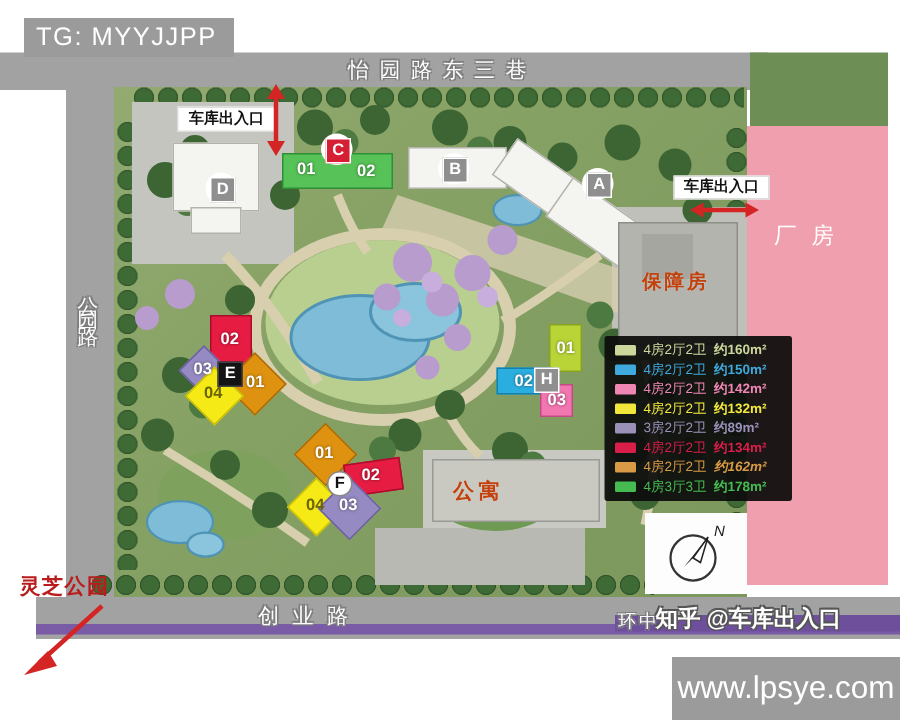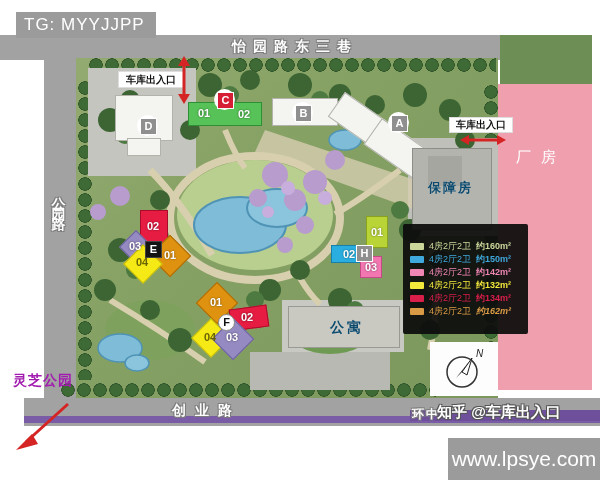--- a/index.html
+++ b/index.html
@@ -8,21 +8,21 @@
   .abs{position:absolute;}
   
   .tg-badge{left:16px;top:12px;width:132px;height:26px;background:#9b9b9b;color:#fff;
             font-size:17px;line-height:26px;padding-left:8px;letter-spacing:1px;z-index:9;}
   
   .road-top{left:0;top:35px;width:512px;height:25px;background:#a2a2a2;z-index:1;}
   .road-left{left:44px;top:35px;width:32px;height:390px;background:#a2a2a2;z-index:1;}
   .road-bottom{left:24px;top:398px;width:576px;height:28px;background:#a2a2a2;z-index:1;}
   .purple-stripe{left:24px;top:416px;width:576px;height:7px;background:#7a5ba6;z-index:2;}
   .purple-stripe2{left:410px;top:410px;width:190px;height:11px;background:#6e4f9c;z-index:2;}
-  .road-label{color:#fdfdfd;font-weight:bold;z-index:6;
+  .road-label{color:#fdfdfd;font-weight:normal;z-index:6;
      text-shadow:-1px -1px 0 #7c7c7c,1px -1px 0 #7c7c7c,-1px 1px 0 #7c7c7c,1px 1px 0 #7c7c7c;}
   .road-top-label{left:232px;top:38px;font-size:14px;letter-spacing:7px;}
   .road-left-label{left:50px;top:186px;font-size:14px;writing-mode:vertical-rl;letter-spacing:10px;}
   .road-bottom-label{left:172px;top:402px;font-size:14px;letter-spacing:9px;}
   .road-hz-label{left:412px;top:406px;font-size:12px;letter-spacing:2px;z-index:6;}
   
   .site{left:76px;top:58px;width:422px;height:340px;z-index:1;
         background:linear-gradient(135deg,#93aa70 0%,#86a164 40%,#7b975c 100%);}
   .factory{left:498px;top:84px;width:94px;height:306px;background:#ef9fae;z-index:1;}
   .factory-label{left:516px;top:148px;font-size:15px;color:#fff;letter-spacing:10px;z-index:5;}
@@ -40,35 +40,35 @@
   .white-b{background:#f4f4f0;border:1px solid #b3b3ac;}
   .unit{position:absolute;z-index:5;color:#fff;font-weight:bold;font-size:11px;
         text-shadow:0 0 2px rgba(0,0,0,.55);}
   .badge{position:absolute;z-index:5;width:15px;height:15px;color:#fff;font-weight:bold;
          font-size:11px;text-align:center;line-height:15px;}
   .badge-gray{background:#8f8f8f;border:1px solid #fff;}
   .badge-red{background:#d61f35;border:1px solid #fff;}
   .badge-black{background:#141414;border:1px solid #444;}
   .badge-circle{background:#fff;color:#111;border-radius:50%;border:1px solid #888;}
   .halo{position:absolute;z-index:4;width:21px;height:21px;border-radius:50%;background:#fff;}
-  .red-text{position:absolute;z-index:5;color:#0c4a6e;font-weight:bold;
+  .red-text{position:absolute;z-index:5;color:#c2410c;font-weight:bold;
             text-shadow:0 0 1px rgba(255,255,255,.4);}
   
   .garage{position:absolute;z-index:6;background:#fff;color:#111;font-weight:bold;
           font-size:10px;text-align:center;border:1px solid #ddd;}
   
   .legend{left:403px;top:224px;width:125px;height:110px;background:rgba(12,12,12,.93);
           z-index:6;border-radius:2px;display:flex;flex-direction:column;justify-content:center;
           padding:3px 0;box-sizing:border-box;}
   .lrow{display:flex;align-items:center;height:13px;padding-left:7px;}
   .lsw{width:14px;height:7px;border-radius:1px;margin-right:5px;flex:none;}
   .ltxt{font-size:9px;font-weight:normal;letter-spacing:0;}
   .larea{font-size:9px;font-weight:bold;margin-left:5px;}
   
-  .park-label{left:13px;top:372px;font-size:14px;font-weight:bold;color:#a21caf;z-index:7;letter-spacing:1px;}
+  .park-label{left:13px;top:382px;font-size:14px;font-weight:bold;color:#b91c1c;z-index:7;letter-spacing:1px;}
   .zhihu{left:437px;top:403px;font-size:15px;font-weight:bold;color:#fff;z-index:7;
          text-shadow:-1px -1px 0 #555,1px -1px 0 #555,-1px 1px 0 #555,1px 1px 0 #555;}
   .www-box{left:448px;top:438px;width:152px;height:42px;background:#9b9b9b;z-index:9;
            color:#fff;font-size:21px;text-align:center;line-height:42px;}
   .compass-box{left:430px;top:342px;width:68px;height:54px;background:#fdfdfd;z-index:5;}
   svg{display:block;}
 </style>
 </head>
 <body>
 
@@ -190,21 +190,21 @@
 <div class="bldg white-b" style="left:345px;top:92px;width:90px;height:30px;transform:rotate(35deg);transform-origin:top left;"></div>
 <div class="bldg white-b" style="left:382px;top:118px;width:95px;height:32px;transform:rotate(35deg);transform-origin:top left;"></div>
 <div class="halo" style="left:388px;top:112px;"></div>
 <div class="badge badge-gray" style="left:391px;top:115px;">A</div>
 
 <div class="bldg" style="left:412px;top:148px;width:80px;height:82px;background:#b4b4ae;border:1px solid #8e8e88;"></div>
 <div class="bldg" style="left:428px;top:156px;width:34px;height:30px;background:#a6a6a0;"></div>
 <div class="red-text" style="left:428px;top:179px;font-size:13px;letter-spacing:2px;">保障房</div>
 
 <div class="bldg" style="left:288px;top:306px;width:112px;height:42px;background:#c9c9c2;border:1px solid #9a9a94;"></div>
-<div class="red-text" style="left:302px;top:319px;font-size:14px;letter-spacing:3px;margin-left:28px;">公寓</div>
+<div class="red-text" style="left:302px;top:319px;font-size:14px;letter-spacing:3px;">公寓</div>
 
 <div class="bldg" style="left:140px;top:210px;width:28px;height:36px;background:#e61c42;border:1px solid #a80e2c;"></div>
 <div class="bldg" style="left:155px;top:241px;width:30px;height:30px;background:#df920f;border:1px solid #a86b08;transform:rotate(45deg);"></div>
 <div class="bldg" style="left:124px;top:235px;width:24px;height:24px;background:#958ac1;border:1px solid #6c61a0;transform:rotate(45deg);"></div>
 <div class="bldg" style="left:129px;top:250px;width:28px;height:28px;background:#f6ea16;border:1px solid #c5ba0a;transform:rotate(45deg);"></div>
 <div class="unit" style="left:147px;top:220px;">02</div>
 <div class="unit" style="left:164px;top:249px;">01</div>
 <div class="unit" style="left:129px;top:240px;">03</div>
 <div class="unit" style="left:136px;top:256px;color:#6b6405;text-shadow:none;">04</div>
 <div class="badge badge-black" style="left:145px;top:241px;">E</div>
@@ -255,28 +255,38 @@
     <span class="lsw" style="background: rgb(239, 134, 179);"></span>
     <span class="ltxt" style="color: rgb(239, 134, 179);">4房2厅2卫</span>
     <span class="larea" style="color: rgb(239, 134, 179);">约142m²</span>
   </div>
   <div class="lrow">
     <span class="lsw" style="background: rgb(242, 232, 59);"></span>
     <span class="ltxt" style="color: rgb(242, 232, 59);">4房2厅2卫</span>
     <span class="larea" style="color: rgb(242, 232, 59);">约132m²</span>
   </div>
   <div class="lrow">
+    <span class="lsw" style="background: rgb(154, 144, 184);"></span>
+    <span class="ltxt" style="color: rgb(154, 144, 184);">3房2厅2卫</span>
+    <span class="larea" style="color: rgb(154, 144, 184);">约89m²</span>
+  </div>
+  <div class="lrow">
     <span class="lsw" style="background: rgb(217, 30, 74);"></span>
     <span class="ltxt" style="color: rgb(217, 30, 74);">4房2厅2卫</span>
     <span class="larea" style="color: rgb(217, 30, 74);">约134m²</span>
   </div>
   <div class="lrow">
     <span class="lsw" style="background: rgb(217, 154, 69);"></span>
     <span class="ltxt" style="color: rgb(217, 154, 69);">4房2厅2卫</span>
     <span class="larea" style="color: rgb(217, 154, 69); font-style: italic;">约162m²</span>
+  </div>
+  <div class="lrow">
+    <span class="lsw" style="background: rgb(70, 187, 82);"></span>
+    <span class="ltxt" style="color: rgb(70, 187, 82);">4房3厅3卫</span>
+    <span class="larea" style="color: rgb(70, 187, 82);">约178m²</span>
   </div>
 </div>
 
 <div class="abs compass-box"></div>
 <svg class="abs" style="left:436px;top:344px;z-index:6;" width="56" height="50">
   <circle cx="26" cy="28" r="15" fill="none" stroke="#333" stroke-width="1.5"></circle>
   <polygon points="36,14 20,34 26,28" fill="#222"></polygon>
   <polygon points="36,14 26,28 31,31" fill="#fff" stroke="#222" stroke-width="1"></polygon>
   <text x="40" y="13" font-size="10" font-style="italic" fill="#222">N</text>
 </svg>

